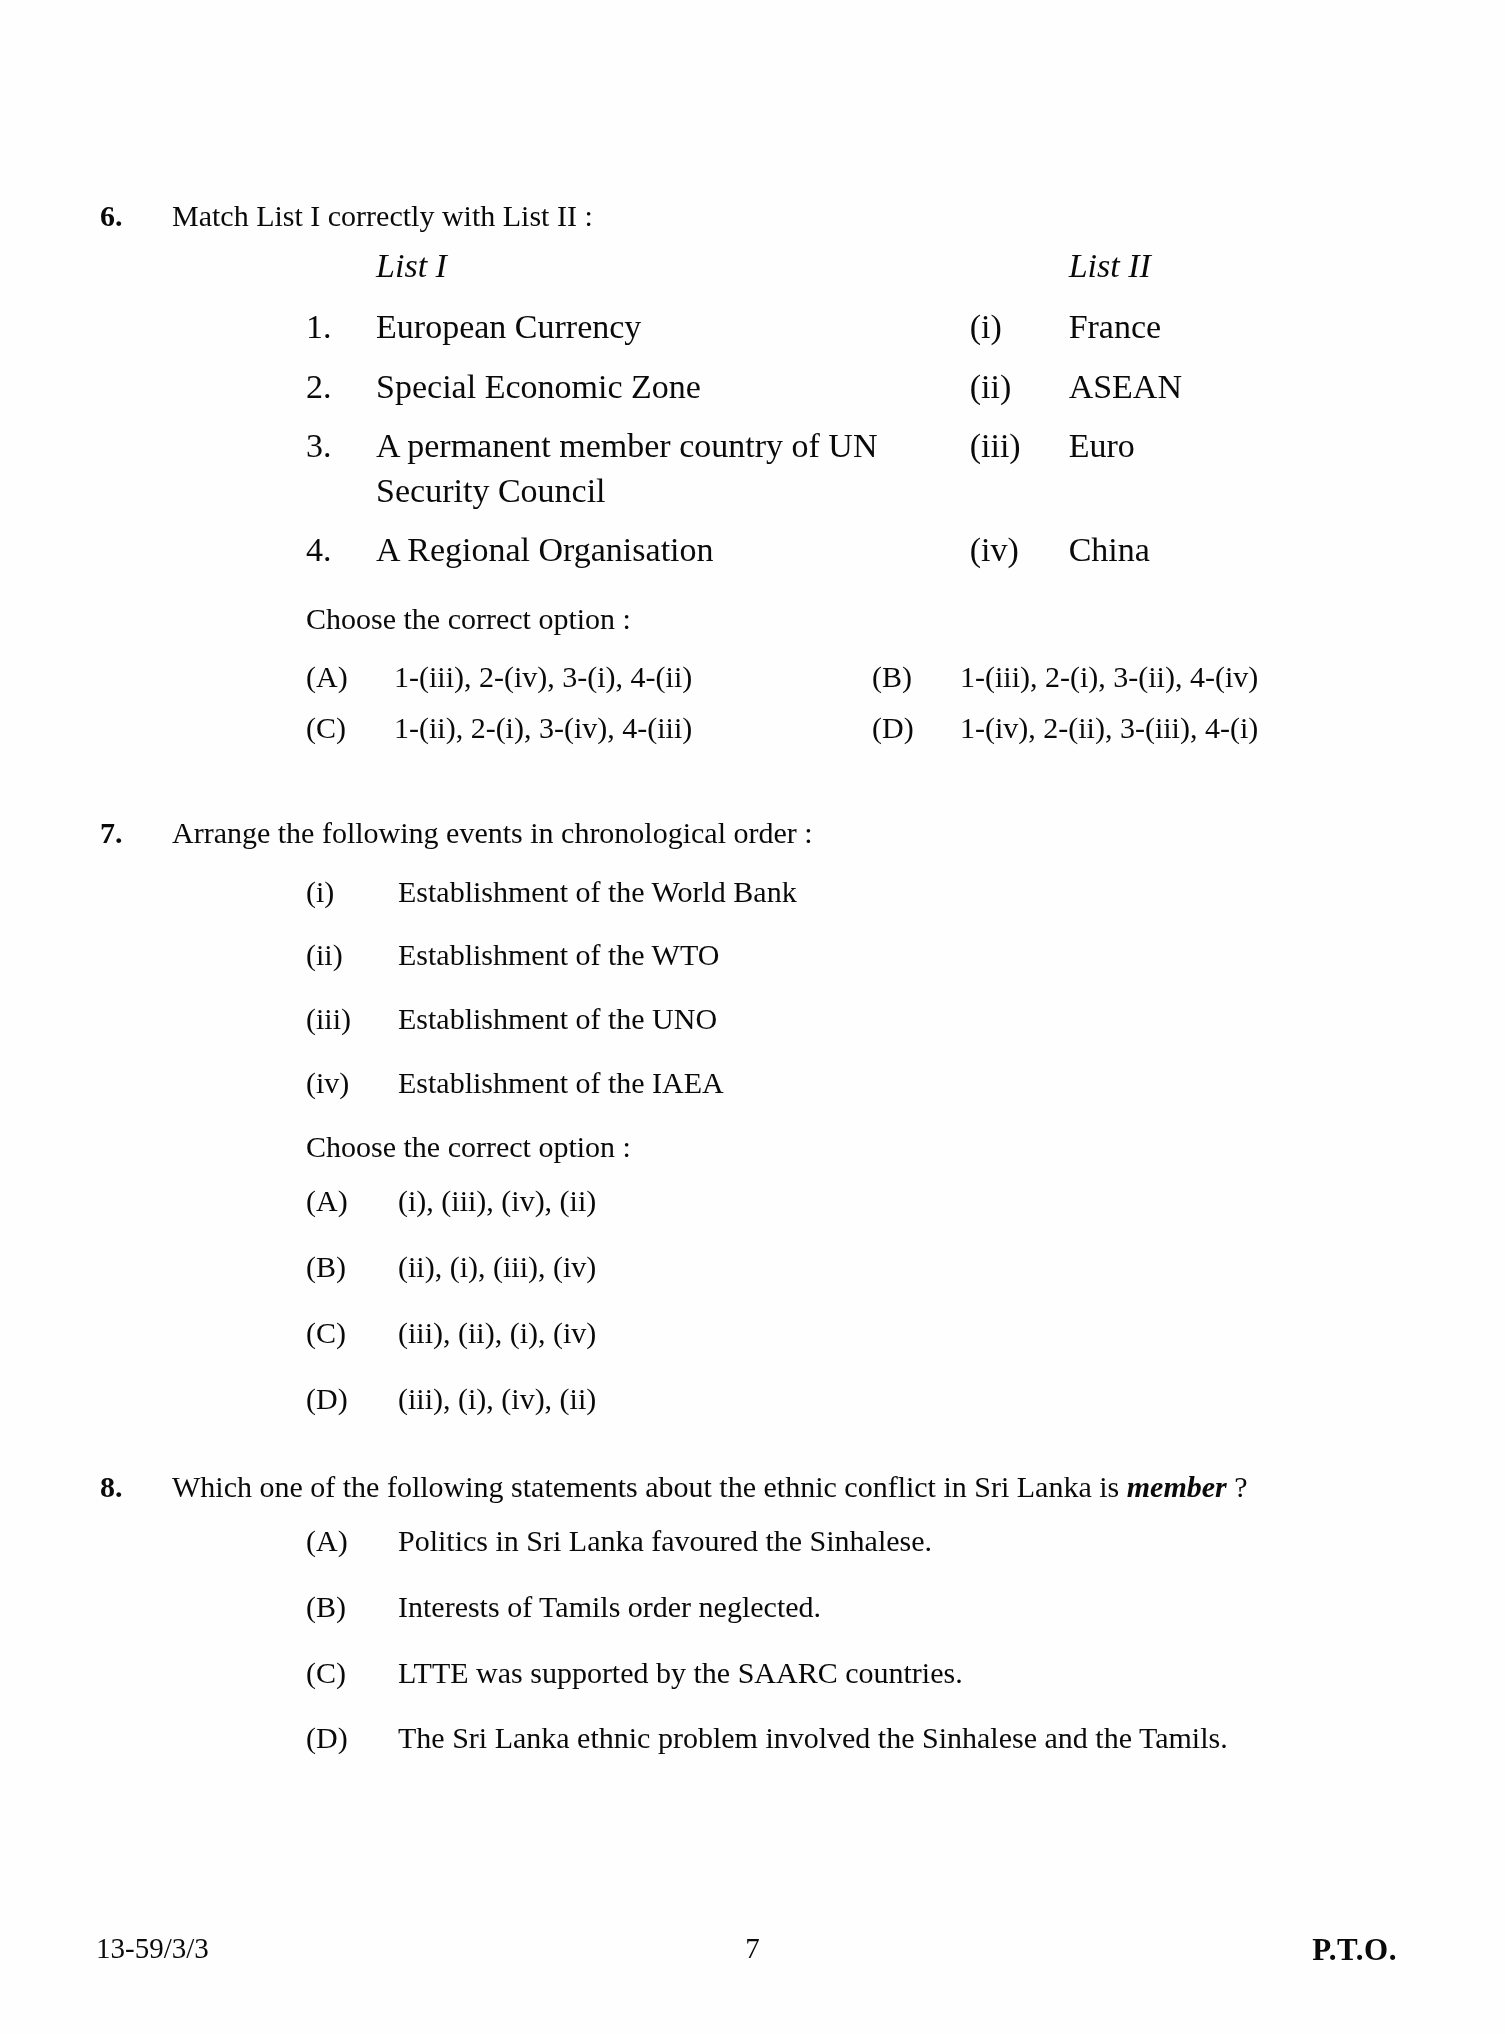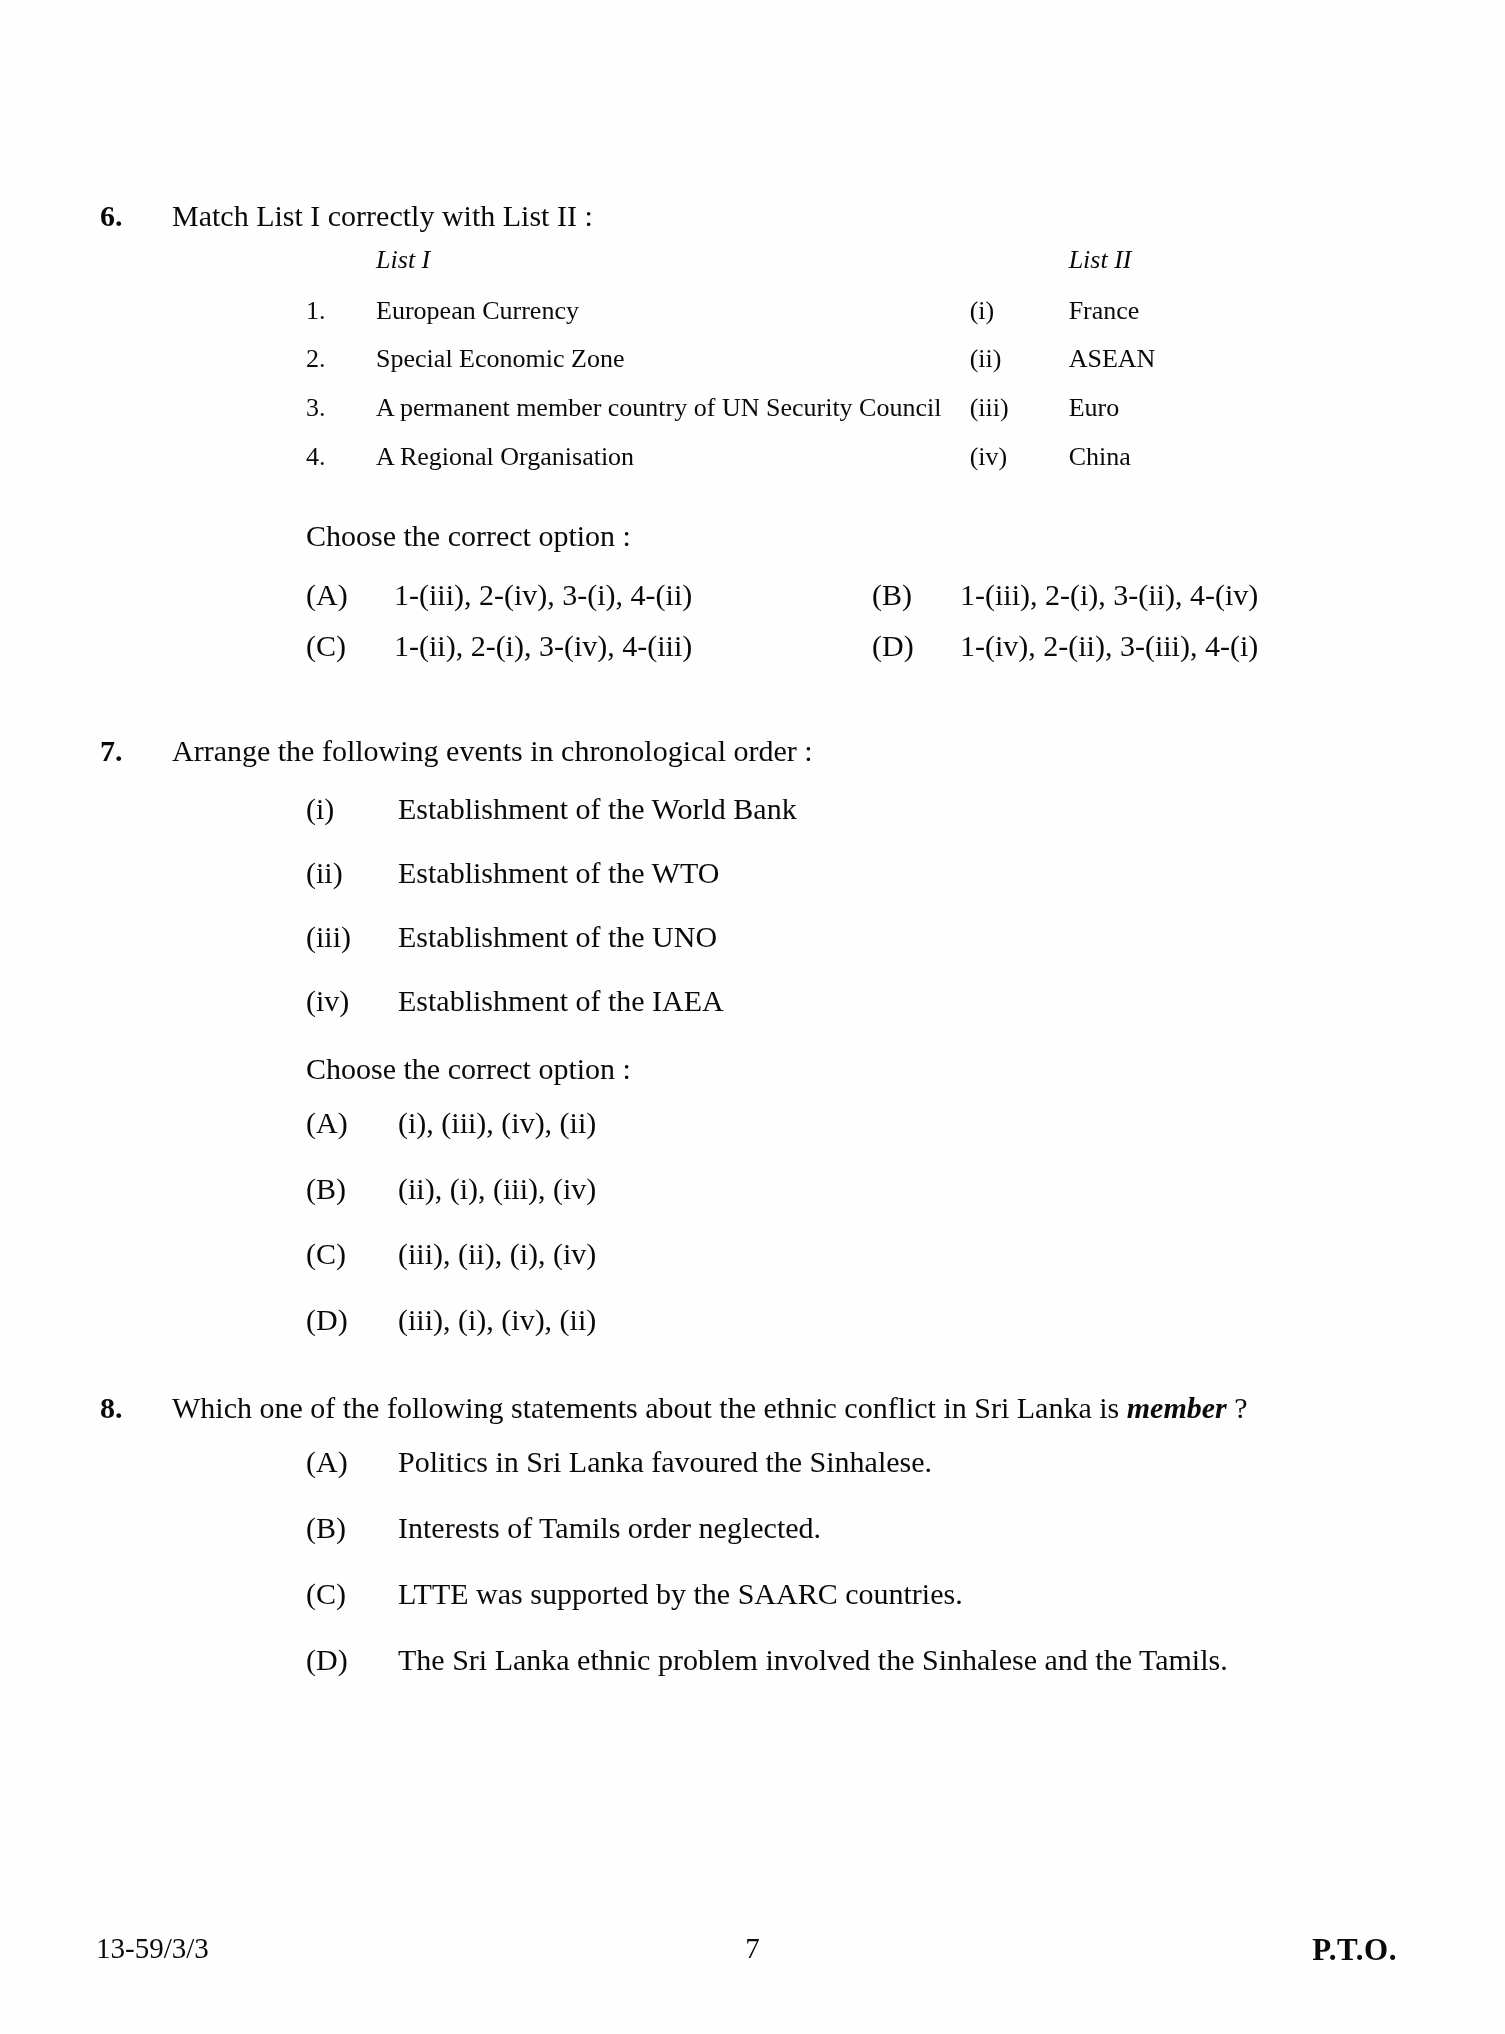--- a/index.html
+++ b/index.html
@@ -65,38 +65,38 @@
     margin-top: 7px;
     width: 1180px;
   }
   .match-table {
     border-collapse: collapse;
     width: 1010px;
     table-layout: fixed;
   }
   .match-table td {
     vertical-align: top;
-    font-size: 26px;
+    font-size: 34px;
     line-height: 1.33;
     padding: 0 0 14px 0;
   }
   .col-num   { width: 68px; }
   .col-item  { width: 560px; padding-right: 16px !important; }
   .col-rom   { width: 96px; }
   .col-val   { width: 240px; }
   .hdr-i  { font-style: italic; font-size: 29px; }
   .hdr-ii { font-style: italic; font-size: 29px; }
   .hdr-row td { padding-bottom: 16px !important; }
 
   
   .choose {
     margin-left: 212px;
     font-size: 30px;
     line-height: 1.33;
-    margin-top: 28px;
+    margin-top: 12px;
   }
 
   
   .opts2 {
     margin-left: 212px;
     margin-top: 22px;
     width: 1160px;
   }
   .opts2 .row {
     display: flex;

